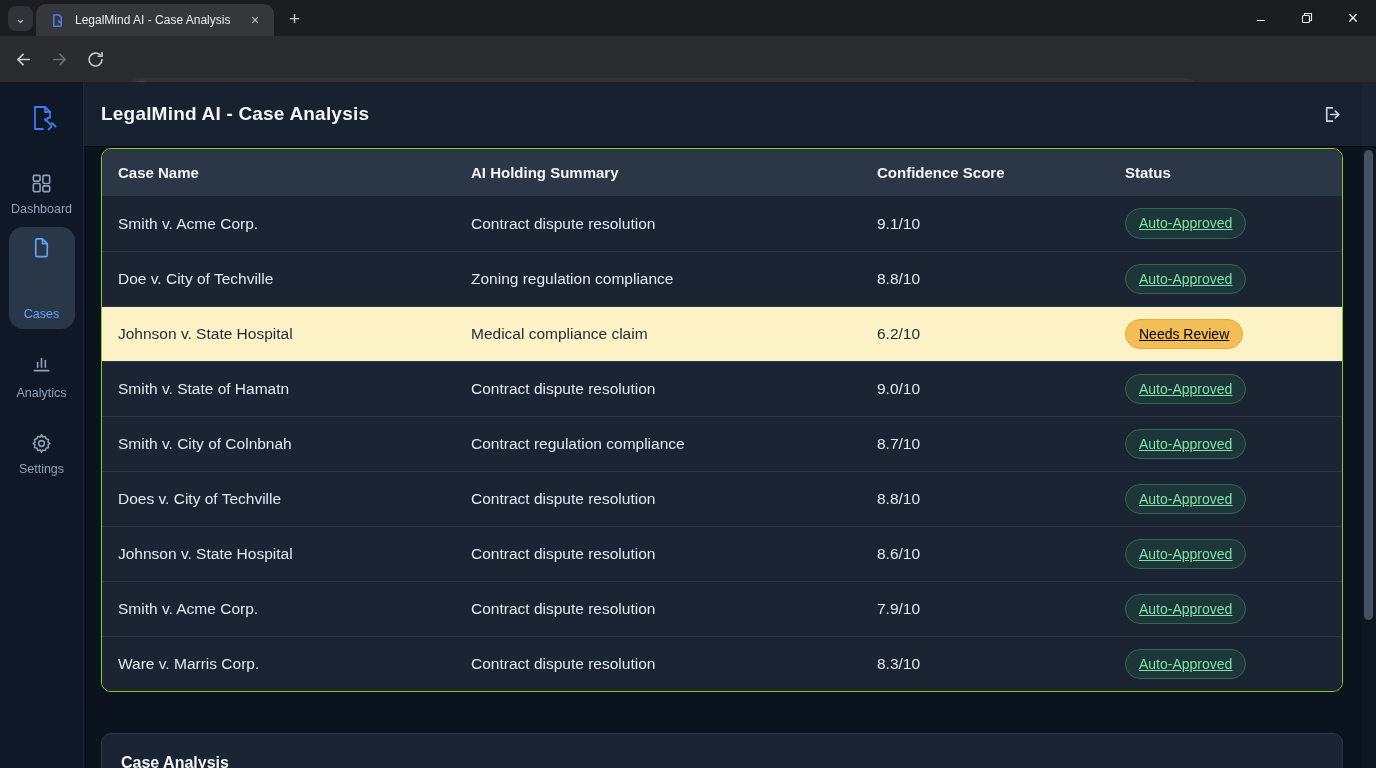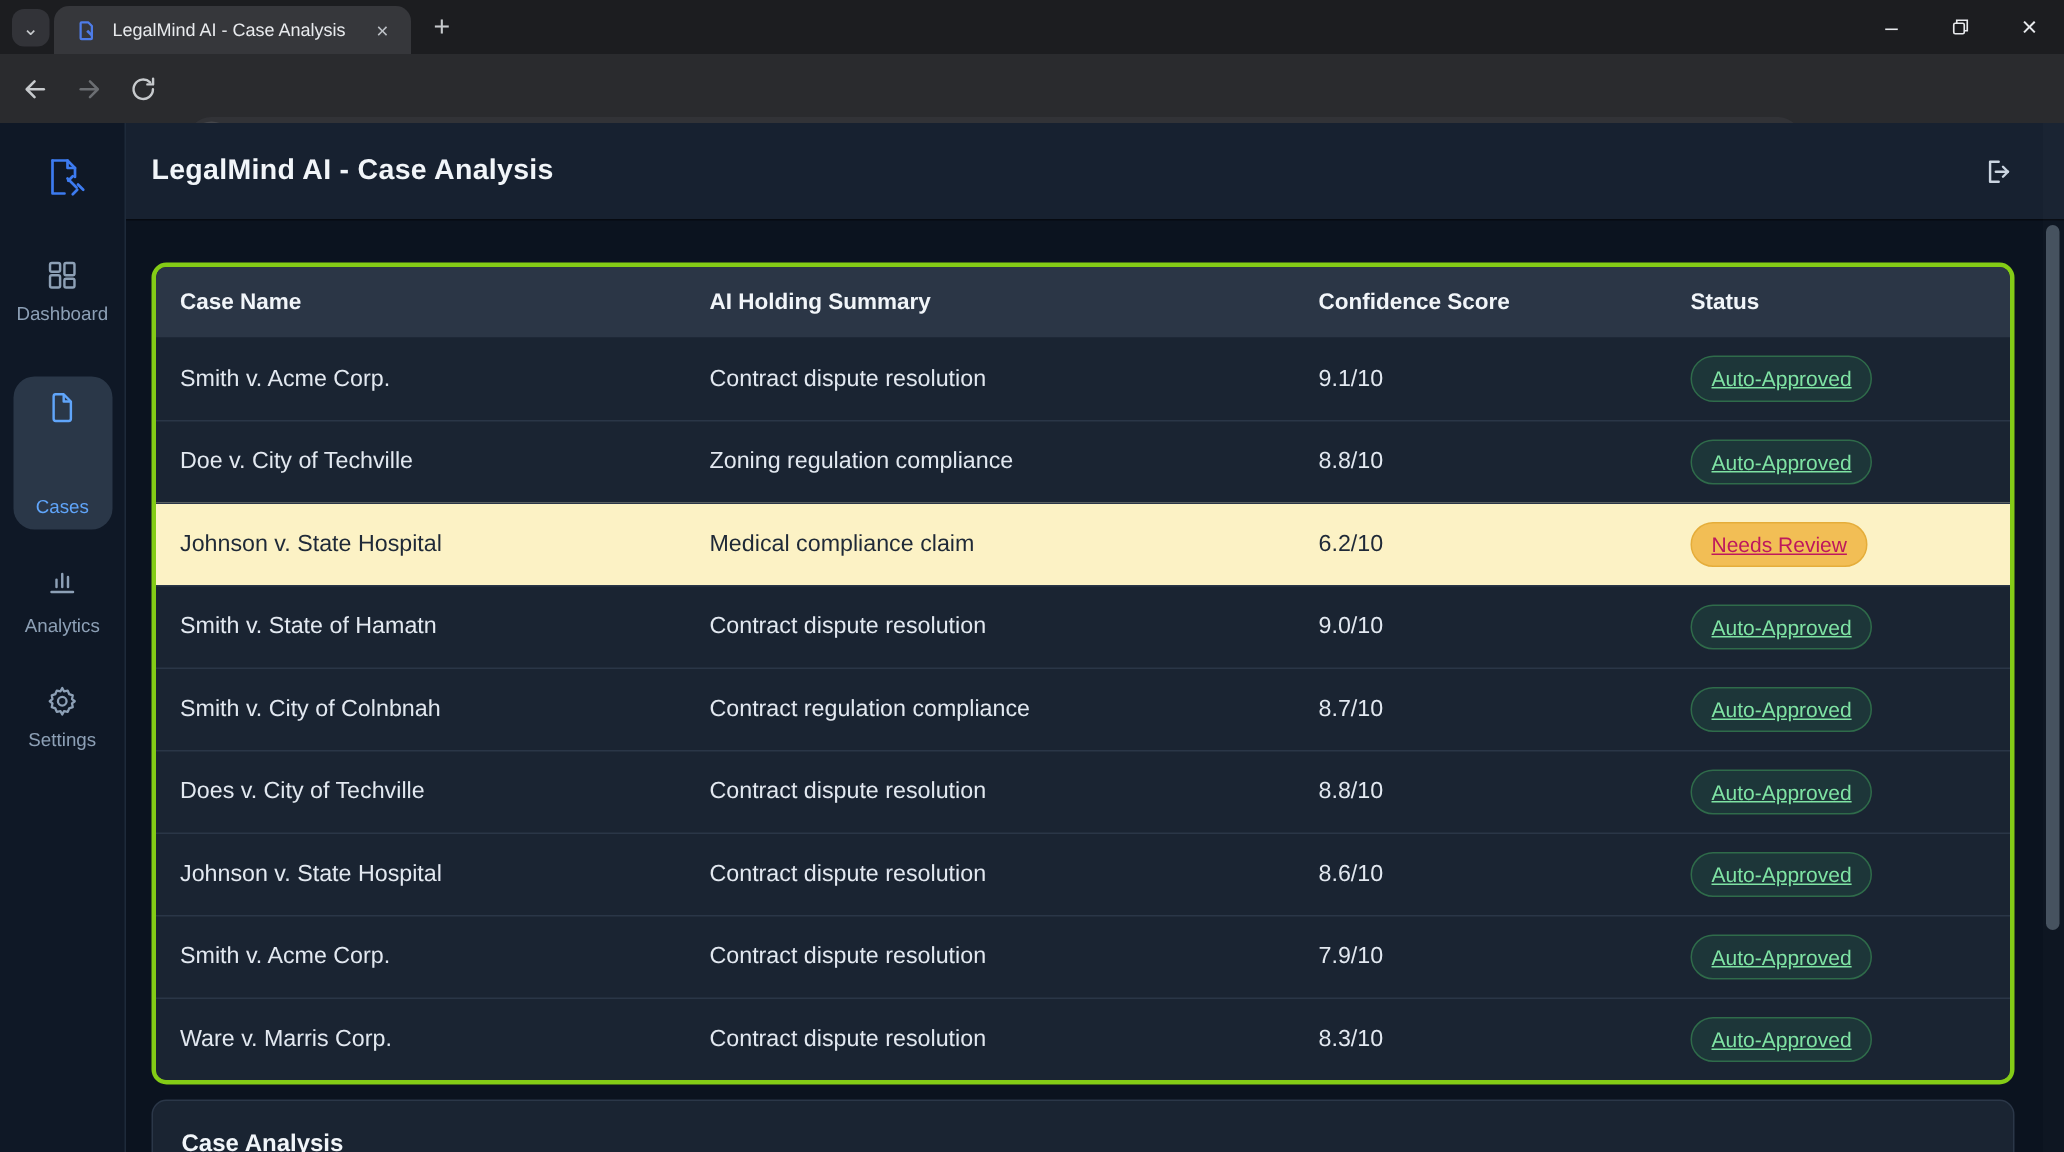--- a/index.html
+++ b/index.html
@@ -50,47 +50,47 @@
   .app { position:absolute; top:82px; left:0; right:0; bottom:0; background:#0b131f; overflow:hidden; }
   .sidebar { position:absolute; left:0; top:0; bottom:0; width:84px; background:#0f1826;
     border-right:1px solid #1e2a3a; }
   .logo { margin:17px auto 0; width:40px; height:40px; display:flex; align-items:center;
     justify-content:center; }
   .sitem { width:66px; margin:0 auto; padding:9px 0 8px; display:flex; flex-direction:column;
     align-items:center; gap:7px; border-radius:14px; cursor:pointer; color:#8da0b6; }
   .sitem .slabel { font-size:12.5px; }
   .sitem.active { background:#2a3748; color:#60a5fa; }
   .si-dashboard { margin-top:24px; }
-  .si-cases { margin-top:27px;gap:48px; }
+  .si-cases { margin-top:3px;gap:48px; }
   .si-analytics { margin-top:13px;gap:12px; }
   .si-settings { margin-top:15px; }
 
   .main { position:absolute; left:84px; top:0; right:0; bottom:0; }
   .appheader { position:absolute; top:0; left:0; right:0; height:64px; background:#172130;
     box-shadow:0 1px 0 rgba(0,0,0,.45); }
   .page-title { position:absolute; left:17px; top:0; height:64px; display:flex; align-items:center;
     font-size:19px; font-weight:700; color:#f1f5f9; letter-spacing:.2px; }
   .logout-btn { position:absolute; right:30px; top:17px; width:30px; height:30px; display:flex;
     align-items:center; justify-content:center; color:#cbd5e1; cursor:pointer; }
 
-  .card { position:absolute; left:17px; top:93px; width:1242px; border:3px solid #84cc16;
+  .card { position:absolute; left:17px; top:66px; width:1242px; border:1px solid #84cc16;
     border-radius:10px; overflow:hidden; background:#1a2432; }
   .thead, .trow { display:grid; grid-template-columns:353px 406px 248px 1fr; padding-left:16px;
     align-items:center; }
   .thead { height:47px; background:#2b3646; }
   .th { font-size:15px; font-weight:700; color:#f1f5f9; }
   .trow { height:55px; border-top:1px solid #2a3647; background:#1a2432; cursor:pointer; }
   .td { font-size:15.5px; color:#e2e8f0; }
   .trow.hl { background:#fcf2c5; }
   .trow.hl .td { color:#1f2937; }
   .statuscell { display:flex; align-items:center; }
   .badge { display:inline-block; padding:5px 13px; border-radius:999px; font-size:14px;
     line-height:1.3;text-decoration:underline; }
   .badge.ok { background:rgba(52,168,106,.14); border:1px solid #2f6b4a; color:#7fe3a4; }
-  .badge.warn { background:#f2be55; border:1px solid #e5ad3a; color:#be185d; }
+  .badge.warn { background:#f2be55; border:1px solid #e5ad3a; color:#000000; }
 
   .panel { position:absolute; left:17px; top:651px; width:1242px; height:130px;
     border:1px solid #2b3748; border-radius:10px; background:#1a2432; padding:20px 0 0 19px; }
   .panel-title { font-size:16px; font-weight:700; color:#f1f5f9; }
 
   .sb-track { position:absolute; right:0; top:0; bottom:0; width:14px; background:rgba(255,255,255,.015); }
   .sb-thumb { position:absolute; right:3px; top:68px; width:9px; height:470px; border-radius:5px;
     background:#46525f; cursor:pointer; }
 
   svg { display:block; }

